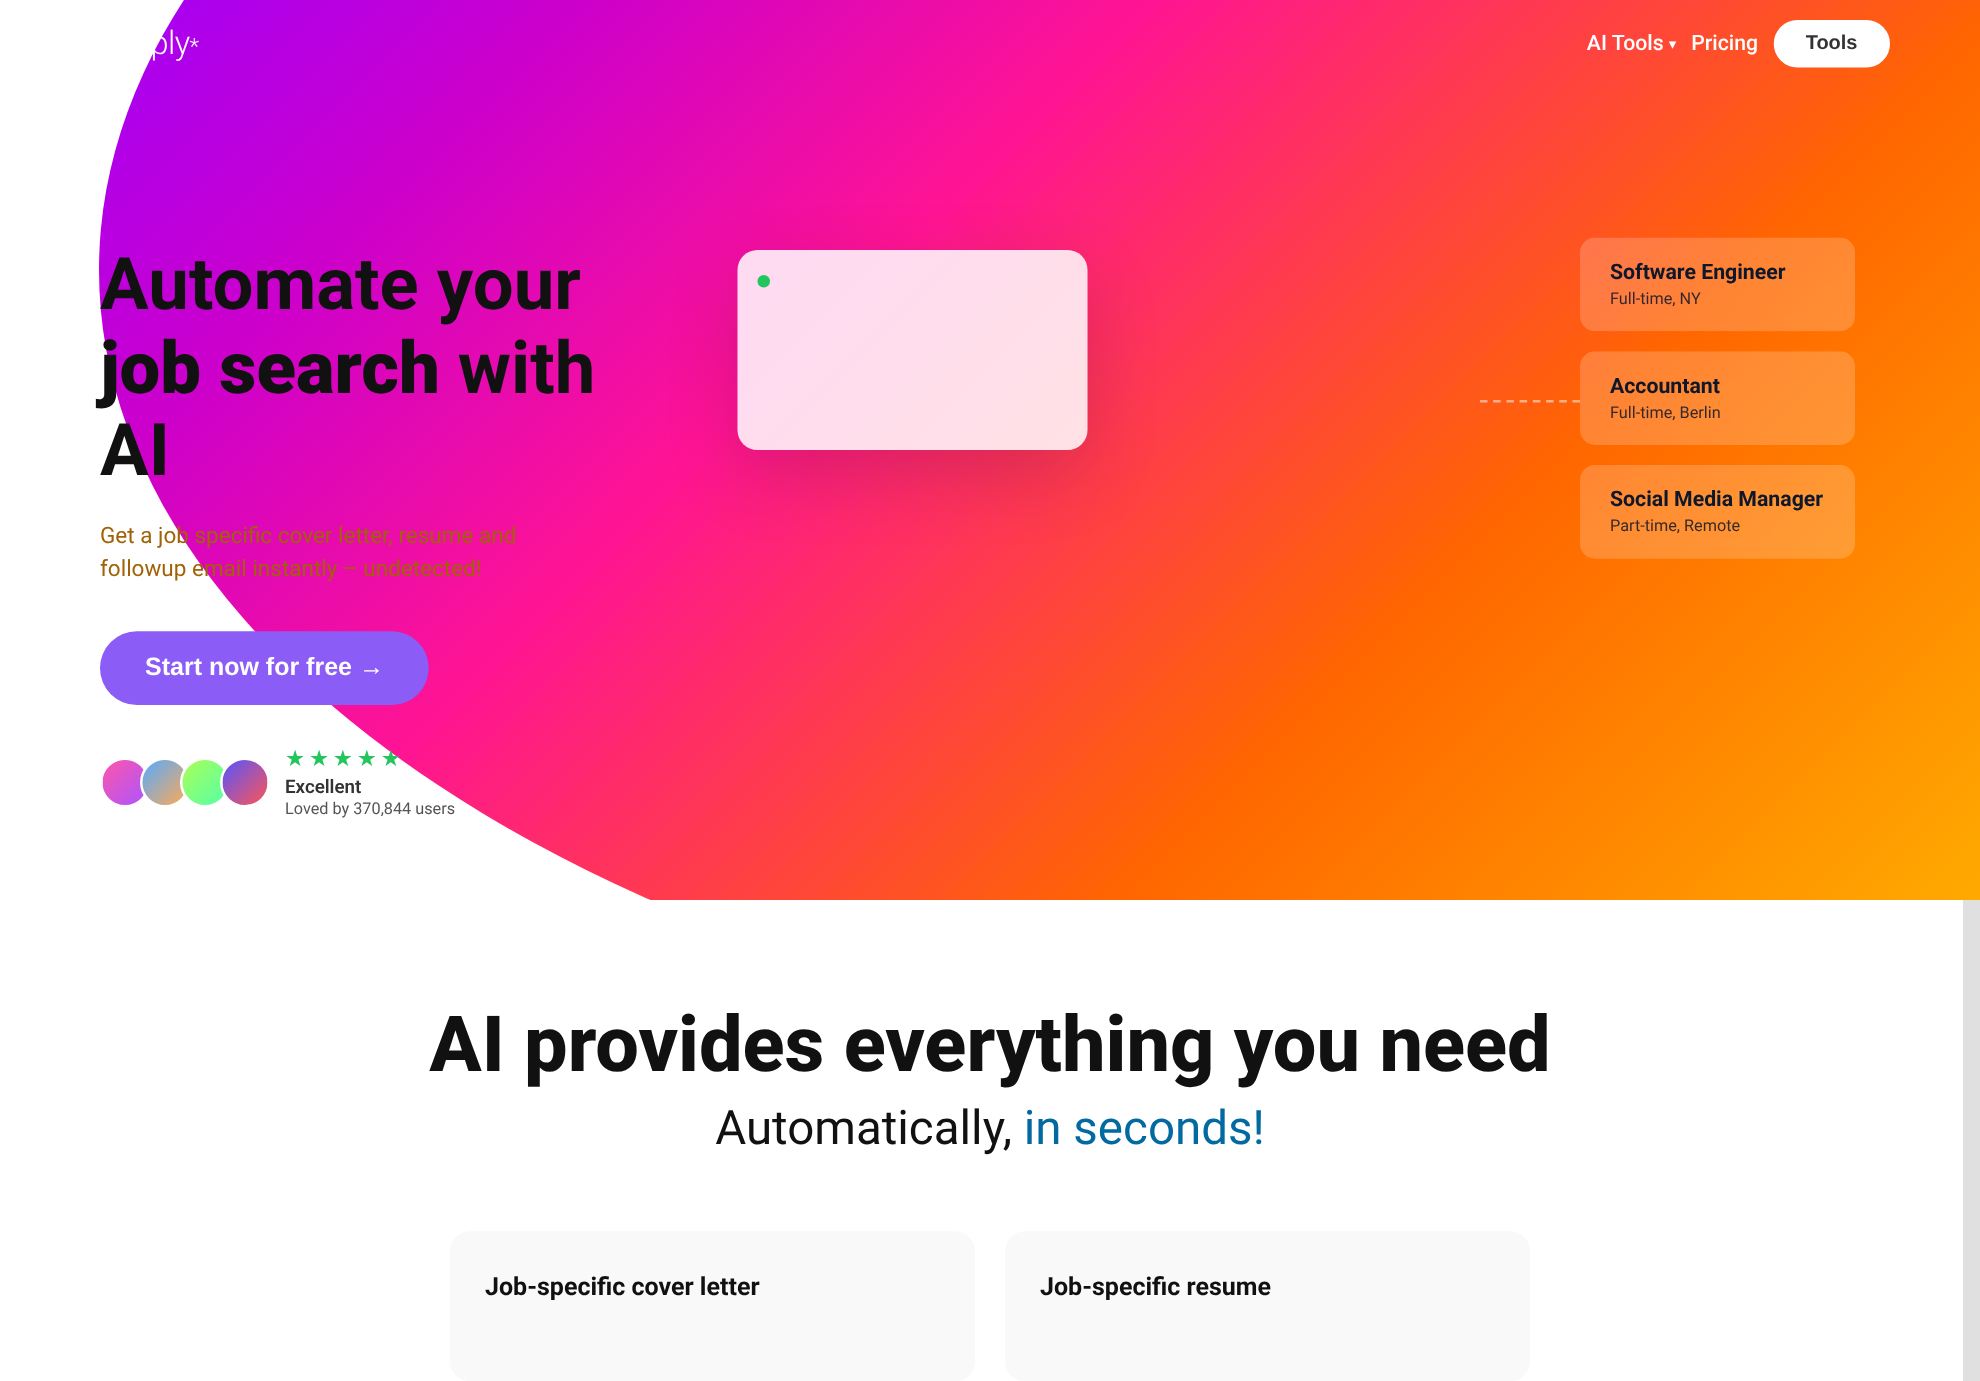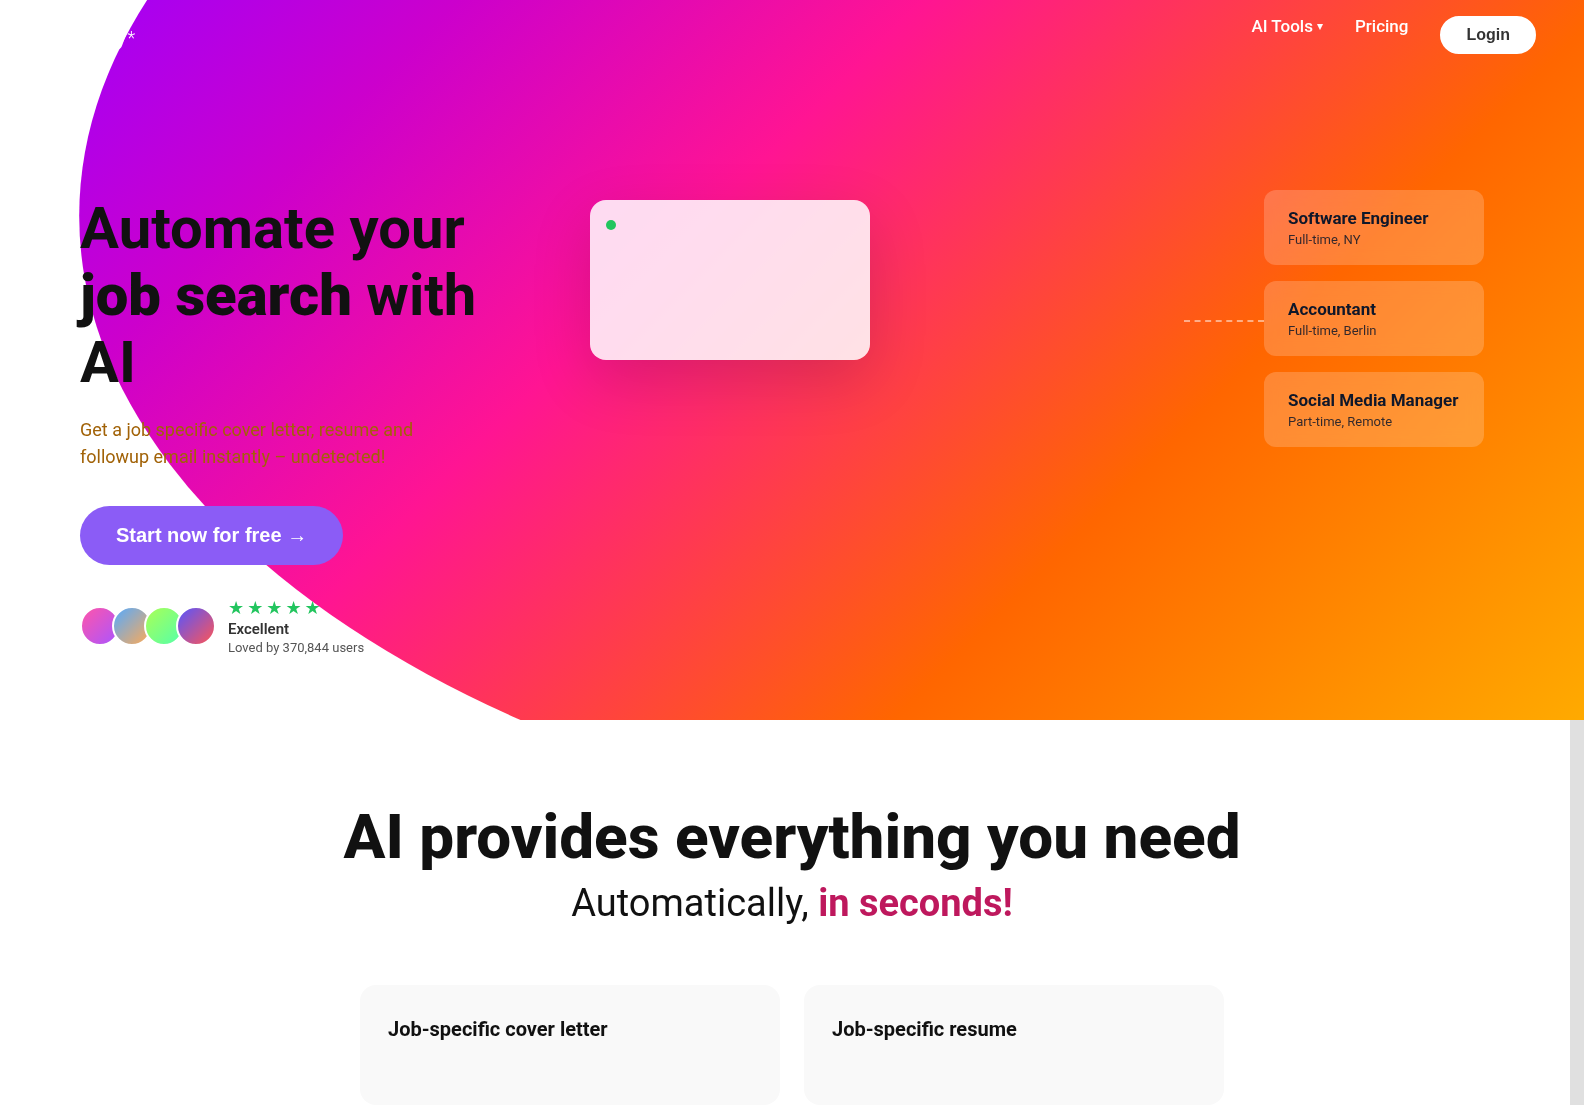--- a/index.html
+++ b/index.html
@@ -5,36 +5,36 @@
     * { margin: 0; padding: 0; box-sizing: border-box; }
     body { font-family: -apple-system, BlinkMacSystemFont, 'Segoe UI', Roboto, sans-serif; overflow-x: hidden; width: 1584px; min-height: 1105px; background: #fff; }
 
     
     .navbar {
       position: absolute;
       top: 0; left: 0; right: 0;
       display: flex;
       align-items: center;
       justify-content: space-between;
-      padding: 0 48px;
+      padding: 0 72px;
       height: 70px;
       z-index: 10;
     }
     .logo {
       color: #fff;
       font-size: 26px;
       font-weight: 700;
       letter-spacing: -0.5px;
     }
     .logo span { font-weight: 300; }
     .logo .star { color: #fff; font-size: 18px; }
     .nav-right {
       display: flex;
-      align-items: flex-start;
-      gap: 32px;
+      align-items: center;
+      gap: 12px;
     }
     .nav-link {
       color: #fff;
       font-size: 17px;
       font-weight: 500;
       cursor: pointer;
       text-decoration: none;
       display: flex;
       align-items: center;
       gap: 4px;
@@ -226,22 +226,22 @@
       color: #111;
       margin-bottom: 8px;
     }
     .lower-subtitle {
       font-size: 38px;
       font-weight: 400;
       color: #111;
       margin-bottom: 60px;
     }
     .lower-subtitle .accent {
-      color: #be185d;
-      font-weight: 700;
+      color: #0369a1;
+      font-weight: 400;
     }
 
     
     .feature-row {
       display: flex;
       gap: 24px;
       justify-content: center;
     }
     .feature-card {
       flex: 1;
@@ -287,21 +287,21 @@
     <span>aiApply</span><span class="star">*</span>
   </div>
   <div class="nav-right">
     <a class="nav-link">
       <span>AI Tools</span>
       <span class="chevron">▾</span>
     </a>
     <a class="nav-link">
       <span>Pricing</span>
     </a>
-    <button class="login-btn">Login</button>
+    <button class="login-btn">Tools</button>
   </div>
 </nav>
 
 <section class="hero">
   <div class="hero-bg"></div>
 
   <div class="hero-content">
 
     <div class="hero-left">
       <h1 class="hero-title">

